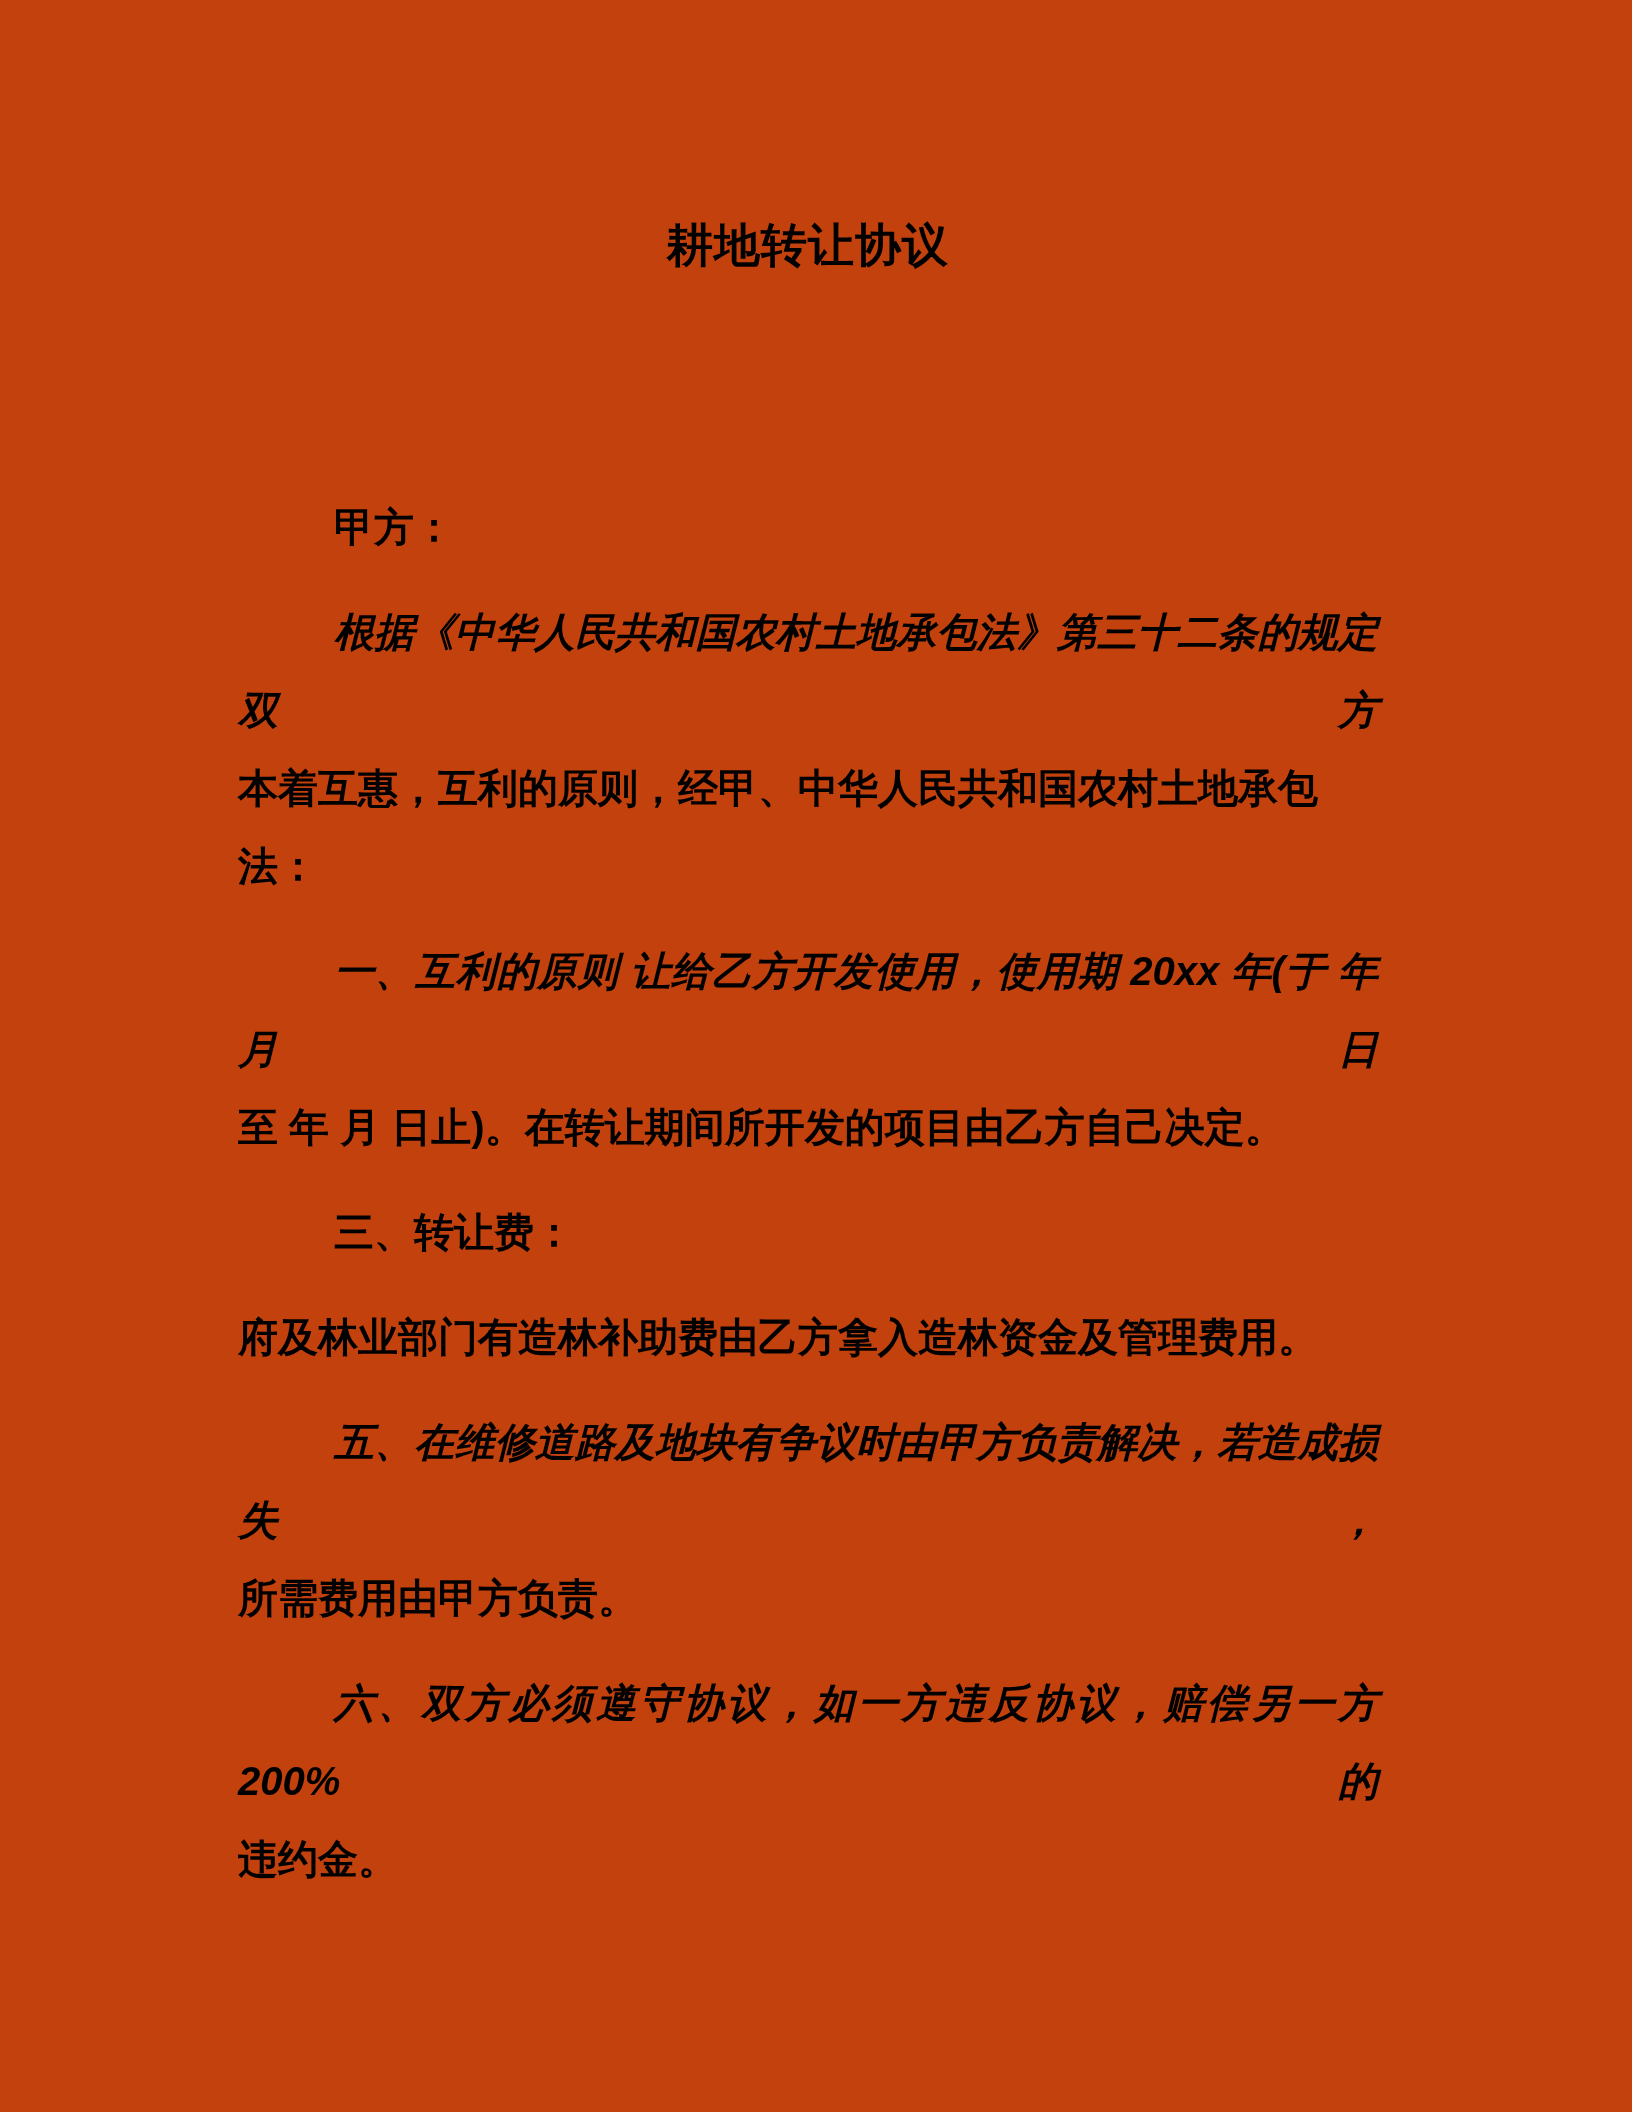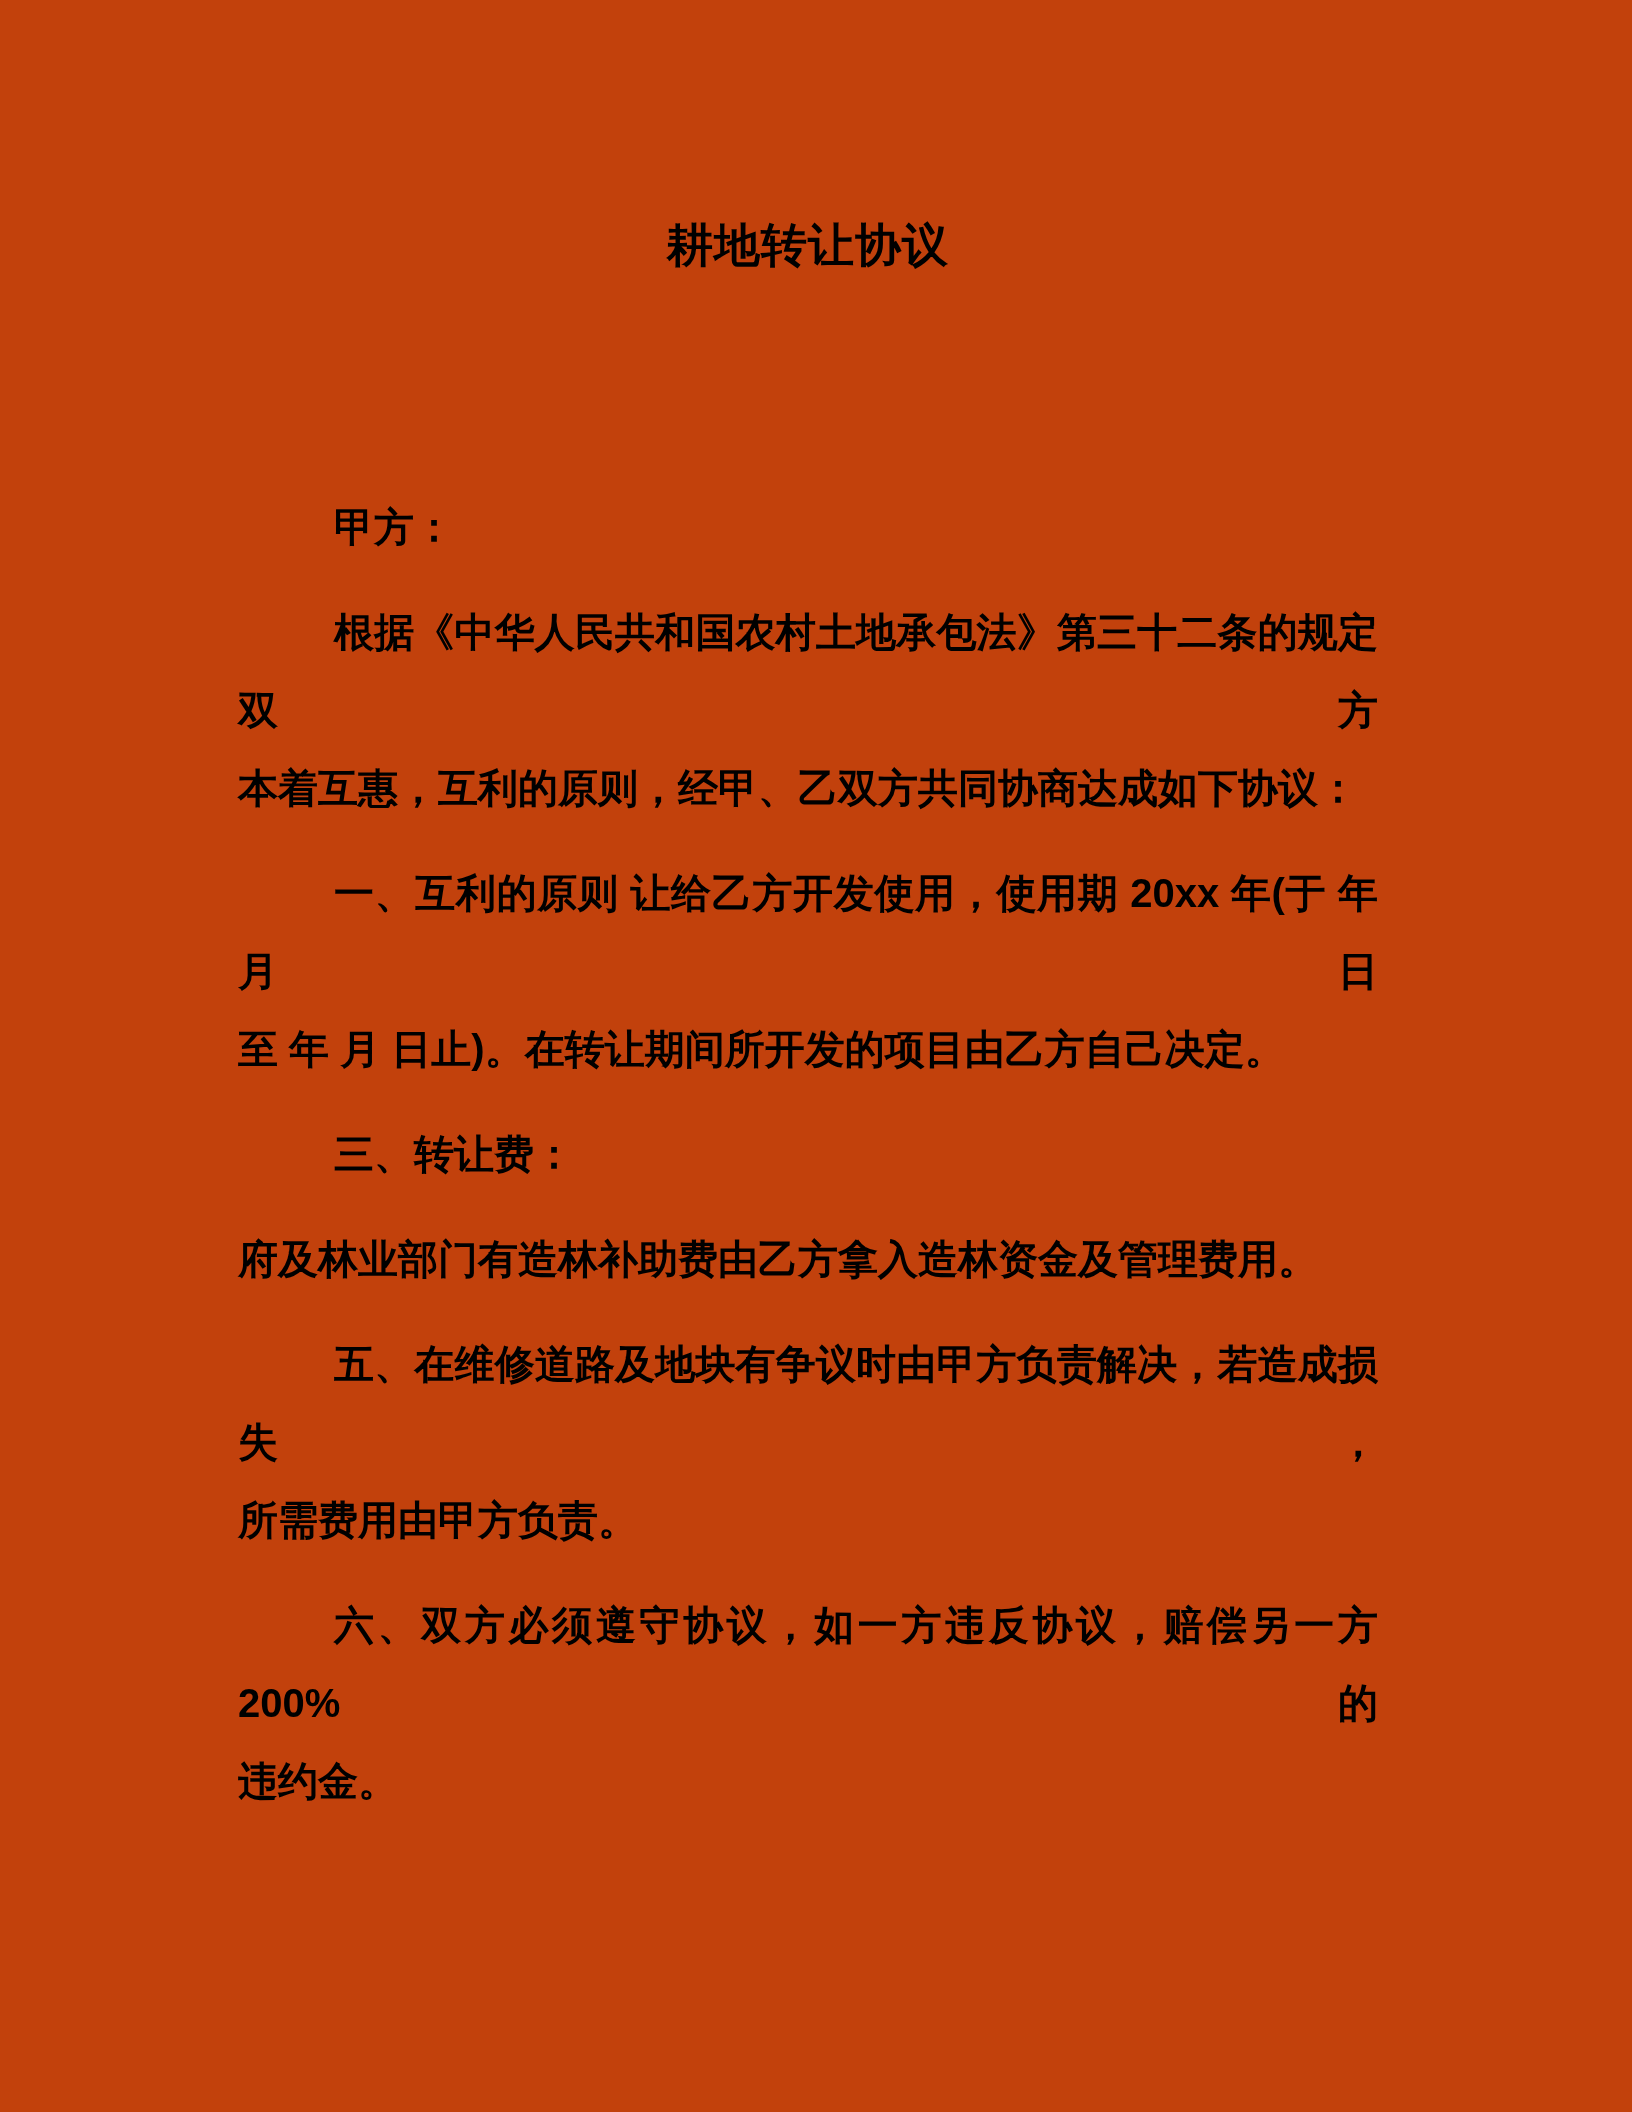--- a/index.html
+++ b/index.html
@@ -43,35 +43,36 @@
   .line {
     text-align: left;
     white-space: pre-wrap;
   }
   .line.first {
     text-indent: 96px;
   }
   .line.justified {
     text-align: justify;
     text-align-last: justify;
+    font-style: italic;
   }
 </style>
 </head>
 <body>
 
 <div class="page">
   <div class="content">
     <h1 class="doc-title">耕地转让协议</h1>
     <div id="paragraphs">
         <div class="para">
           <div class="line first">甲方：</div>
         </div>
         <div class="para">
           <div class="line first justified">根据《中华人民共和国农村土地承包法》第三十二条的规定双方</div>
-          <div class="line">本着互惠，互利的原则，经甲、乙双方共同协商达成如下协议：</div>
+          <div class="line">本着互惠，互利的原则，经甲、中华人民共和国农村土地承包法：</div>
         </div>
         <div class="para">
           <div class="line first justified">一、互利的原则 让给乙方开发使用，使用期 20xx 年(于 年 月 日</div>
           <div class="line">至 年 月 日止)。在转让期间所开发的项目由乙方自己决定。</div>
         </div>
         <div class="para">
           <div class="line first">三、转让费：</div>
         </div>
         <div class="para">
           <div class="line">府及林业部门有造林补助费由乙方拿入造林资金及管理费用。</div>

